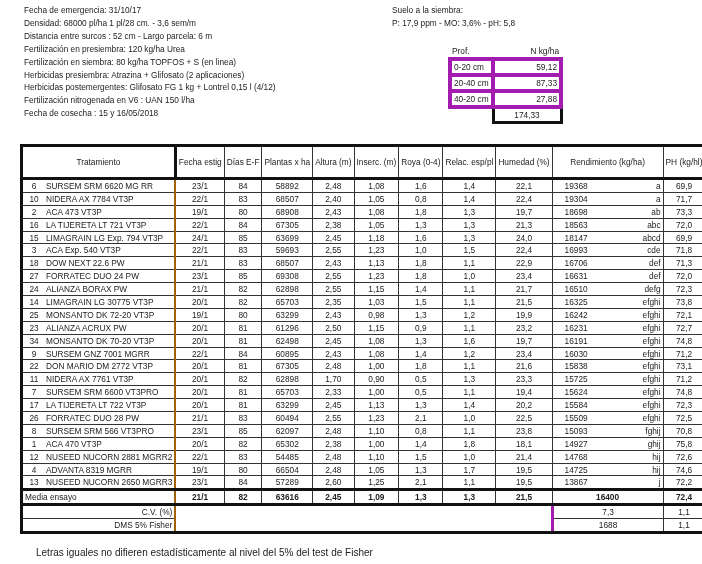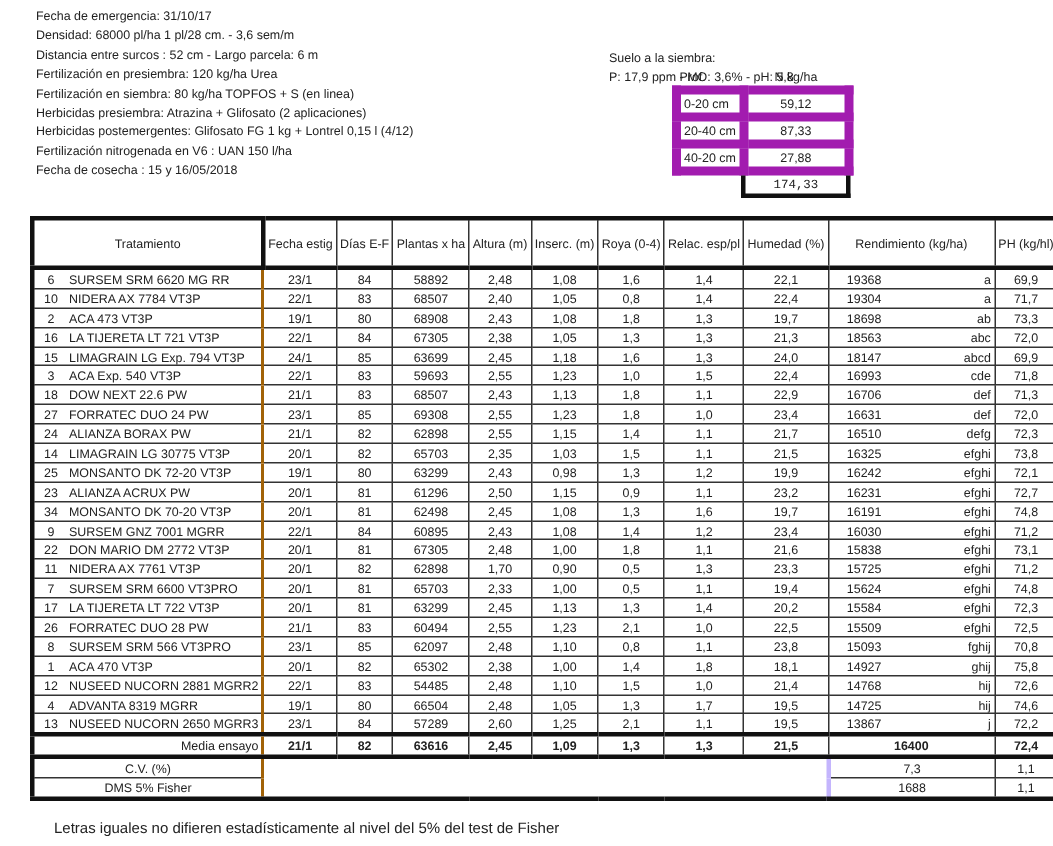--- a/index.html
+++ b/index.html
@@ -1,45 +1,45 @@
 <!DOCTYPE html>
 <html><head>
 <meta charset="utf-8">
 <style>
   html, body { margin:0; padding:0; background:#fff; }
   body { width:702px; height:564px; position:relative; overflow:hidden;
          font-family:"Liberation Sans", sans-serif; color:#222; }
   .info { position:absolute; left:24px; top:4px; font-size:8.3px; line-height:12.9px; }
   .info div { white-space:nowrap; }
-  .soil { position:absolute; left:406px; top:4px; font-size:8.3px; line-height:12.9px;margin-top:28px; }
+  .soil { position:absolute; left:392px; top:4px; font-size:8.3px; line-height:12.9px; }
   .ntable { position:absolute; left:448px; top:45px; border-collapse:collapse; font-size:8.3px; }
   .ntable td { height:12px; padding:0 2px; white-space:nowrap; }
   .ntable .hd td { border:none; }
-  .ntable .b td { border:6px solid #a21caf; }
-  .ntable .num { text-align:center; width:60px; }
+  .ntable .b td { border:4px solid #a21caf; }
+  .ntable .num { text-align:right; width:60px; }
   .ntable .lbl { width:39px; }
-  .ntable .tot { border:3px solid #111 !important; text-align:center;font-family:Liberation Mono, monospace; }
+  .ntable .tot { border:3px solid #111 !important; text-align:center; }
   .ntable .blank { border:none !important; }
 
   table.main { position:absolute; left:20px; top:144px; border-collapse:collapse;
                font-size:8.3px; border:3px solid #111; }
   table.main td, table.main th { border:1px solid #333; padding:0 2px; white-space:nowrap; height:11.9px; }
   table.main th { font-weight:normal; height:30px; text-align:center; line-height:11px; border-bottom:3px solid #111; }
   table.main td { text-align:center; }
   table.main td.trat { text-align:left; border-right:2px solid #a16207; }
   table.main th.trat { border-right:3px solid #111; }
   .idx { display:inline-block; width:18px; text-align:center; margin-right:3px; }
   td.rend { text-align:left !important; }
   .rv { display:inline-block; width:56px; padding-left:10px; }
   .rl { display:inline-block; width:40px; text-align:right; }
   tr.mean td { font-weight:bold; border-top:3px solid #111; border-bottom:3px solid #111; }
-  tr.mean td.trat { font-weight:normal; text-align:right; }
-  tr.stat td.trat { text-align:center; }
+  tr.mean td.trat { font-weight:normal; text-align:left; }
+  tr.stat td.trat { text-align:right; }
   tr.stat td.empty { border:none; }
-  tr.stat td.stt { border-left:3px solid #c4b5fd; }
+  tr.stat td.stt { border-left:3px solid #a21caf; }
   tr.stat.last td.trat, tr.stat.last td.stt, tr.stat.last td.sv { border-bottom:3px solid #111; }
   .caption { position:absolute; left:0; width:702px; top:547px; font-size:10px;margin-left:36px; }
   col.c0{width:152px} col.c1{width:32px} col.c2{width:24px} col.c3{width:36px}
   col.c4{width:30px} col.c5{width:32px} col.c6{width:30px} col.c7{width:36px}
   col.c8{width:36px} col.c9{width:104px} col.c10{width:30px}
 </style>
 </head>
 <body>
 
 <div class="info" id="info">

